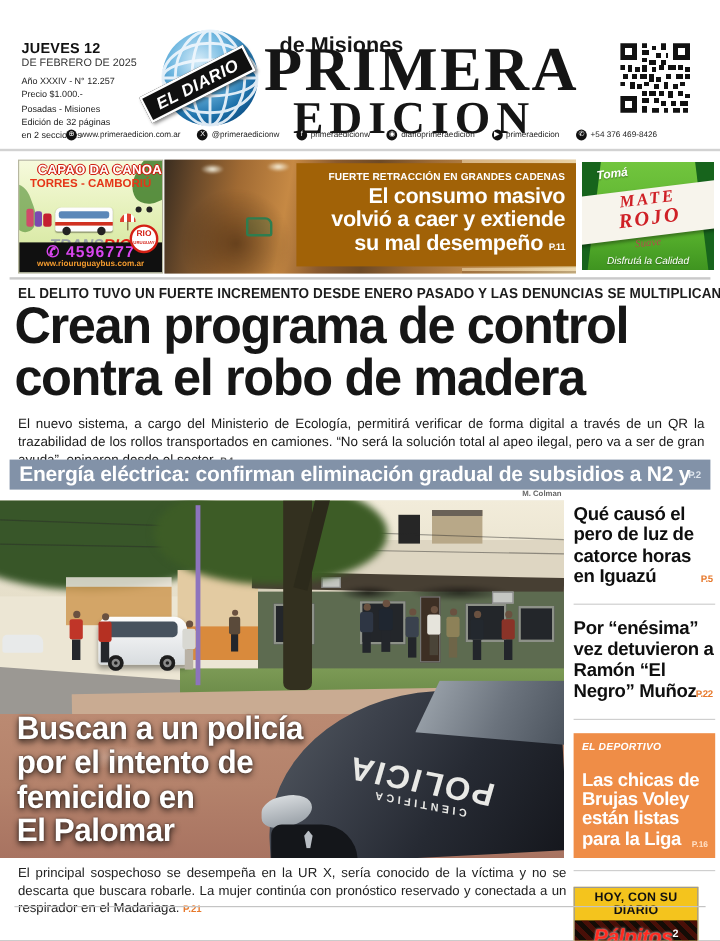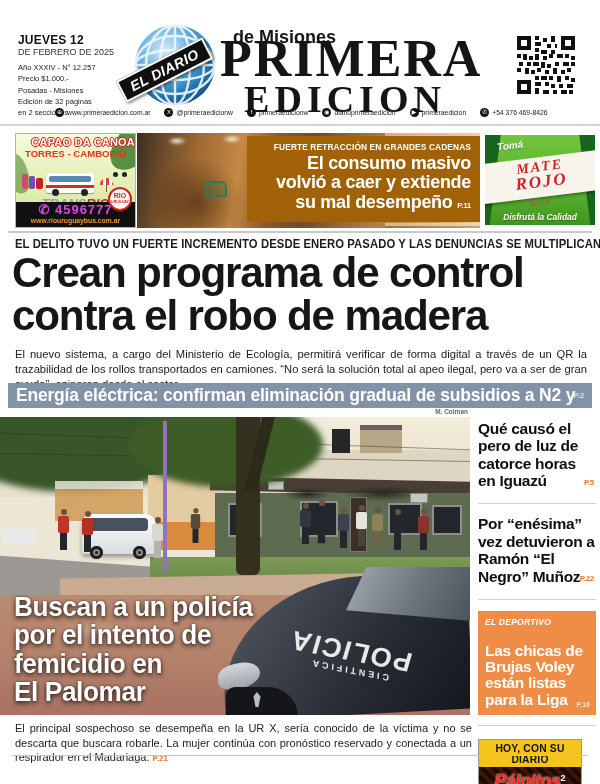--- a/index.html
+++ b/index.html
@@ -102,21 +102,21 @@
   .mate-toma { position:absolute; left:12px; top:5px; color:#fff; font-style:italic; font-weight:800;
     font-size:10px; transform:rotate(-7deg); text-shadow:0 1px 1px rgba(0,0,0,.3); }
   .mate-ribbon { position:absolute; left:-6px; top:22px; width:124px; height:40px; background:#f7f4ec;
     transform:rotate(-7deg); box-shadow:0 2px 3px rgba(0,0,0,.35); text-align:center;
     font-family:"Liberation Serif", serif; }
   .mate-a { color:#cf2026; font-weight:700; font-style:italic; font-size:14px; line-height:1; margin-top:3px; letter-spacing:2px; }
   .mate-b { color:#cf2026; font-weight:700; font-style:italic; font-size:17px; line-height:.9; letter-spacing:2px; }
   .mate-suave { position:absolute; left:0; width:100%; top:62px; text-align:center; color:#b24b4b;
     font-family:"Liberation Serif", serif; font-style:italic; font-size:9px; transform:rotate(-6deg); }
   .mate-bottom { position:absolute; left:0; bottom:3px; width:100%; text-align:center; color:#fff;
-    font-style:italic; font-weight:700; font-size:8.4px; text-shadow:0 1px 1px rgba(0,0,0,.3); }
+    font-style:italic; font-weight:400; font-size:8.4px; text-shadow:0 1px 1px rgba(0,0,0,.3); }
 
   
   .lead-kicker { left:15px; top:237px; font-size:12px; font-weight:800; color:#1c1c1c;
     transform:scaleX(.94); transform-origin:left top; white-space:nowrap; letter-spacing:.1px; }
   .lead-head { left:12px; top:251px; font-size:43px; font-weight:800; color:#161616;
     line-height:1.0; letter-spacing:-1.2px; transform:scaleX(.98); transform-origin:left top; }
   .lead-deck { left:15px; top:347px; width:572px; font-size:11.2px; line-height:1.32; color:#1a1a1a;
     text-align:justify; }
   .pg-sm { font-size:8px; font-weight:800; color:#555; }
   .pg-or { font-size:8px; font-weight:800; color:#e7792c; }

